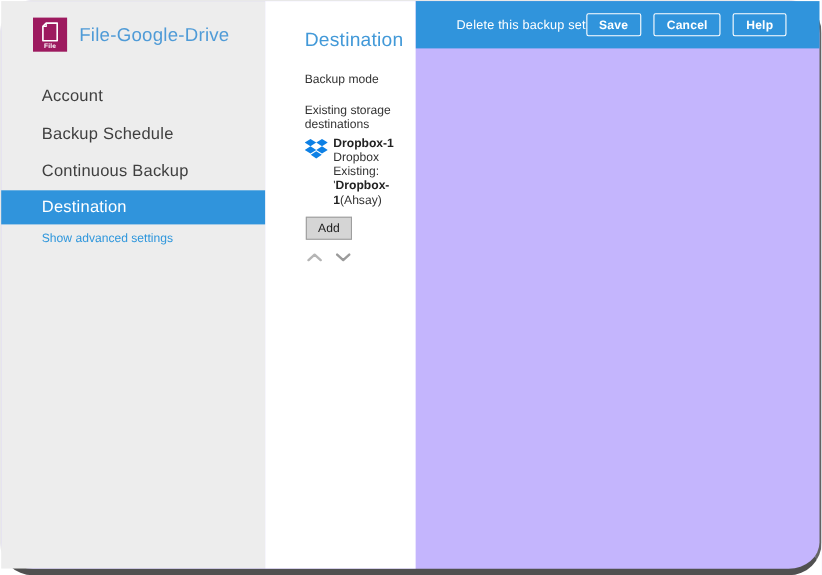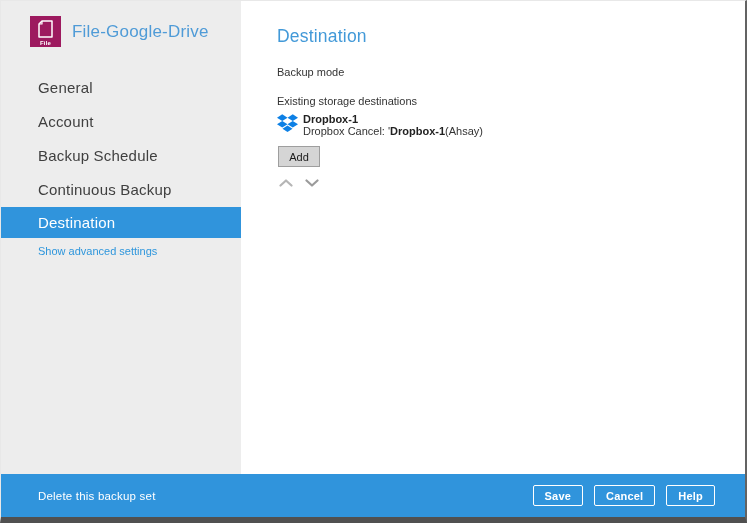--- a/index.html
+++ b/index.html
@@ -3,22 +3,23 @@
 <meta charset="utf-8">
 <style>
   * { margin:0; padding:0; box-sizing:border-box; }
   html,body { width:747px; height:523px; background:#fff; font-family:"Liberation Sans", sans-serif; }
   .window {
     width:747px; height:523px;
     border-top:1px solid #e8e8e8;
     border-left:1px solid #e8e8e8;
     border-right:2px solid #636363;
     border-bottom:6px solid #505050;
-    display:flex; flex-direction:column;
+    display:flex; 
     background:#c4b5fd;
+    border-radius:30px;
   }
   .content-row { flex:1; display:flex; overflow:hidden; }
 
   
   .sidebar { width:240px; background:#ededed; position:relative; flex-shrink:0; }
   .logo-row { display:flex; align-items:center; padding:15px 0 0 29px; }
   .logo {
     width:31px; height:31px; background:#9d1a5f; position:relative;
     display:flex; align-items:center; justify-content:center; flex-shrink:0;
   }
@@ -98,21 +99,20 @@
           <svg width="17" height="19" viewBox="0 0 17 19">
             <path d="M5 1 H15 V17 H2 V4 Z" fill="none" stroke="#ffffff" stroke-width="1.5" stroke-linejoin="round"></path>
             <path d="M5 1 V4 H2" fill="none" stroke="#ffffff" stroke-width="1.2" stroke-linejoin="round"></path>
           </svg>
           <span class="logo-label">File</span>
         </div>
         <h1 class="window-title">File-Google-Drive</h1>
       </div>
 
       <nav class="nav">
-        <div class="nav-item">General</div>
         <div class="nav-item">Account</div>
         <div class="nav-item">Backup Schedule</div>
         <div class="nav-item">Continuous Backup</div>
         <div class="nav-item selected">Destination</div>
         <a class="advanced-link">Show advanced settings</a>
       </nav>
     </aside>
 
     <main class="main">
       <h2 class="page-title">Destination</h2>
@@ -124,21 +124,21 @@
       <div class="dest-row">
         <svg class="dropbox-icon" viewBox="0 0 24 22">
           <polygon points="6,0.5 0,4.3 6,8.1 12,4.3" fill="#0d80e5"></polygon>
           <polygon points="18,0.5 12,4.3 18,8.1 24,4.3" fill="#0d80e5"></polygon>
           <polygon points="6,8.1 0,11.9 6,15.7 12,11.9" fill="#0d80e5"></polygon>
           <polygon points="18,8.1 12,11.9 18,15.7 24,11.9" fill="#0d80e5"></polygon>
           <polygon points="6.3,16.9 12,20.7 17.7,16.9 12,13.3" fill="#0d80e5"></polygon>
         </svg>
         <div class="dest-text">
           <div class="dest-name">Dropbox-1</div>
-          <div class="dest-account"><span>Dropbox Cancel: '</span><b>Dropbox-1</b><span>(Ahsay)</span></div>
+          <div class="dest-account"><span>Dropbox Existing: '</span><b>Dropbox-1</b><span>(Ahsay)</span></div>
         </div>
       </div>
 
       <button class="add-btn">Add</button>
 
       <div class="reorder">
         <span class="arrow">
           <svg width="14" height="8" viewBox="0 0 14 8">
               <polyline points="1.5,6.5 7,1.5 12.5,6.5" fill="none" stroke="#b5b5b5" stroke-width="2.2" stroke-linecap="round" stroke-linejoin="round"></polyline>
             </svg>

